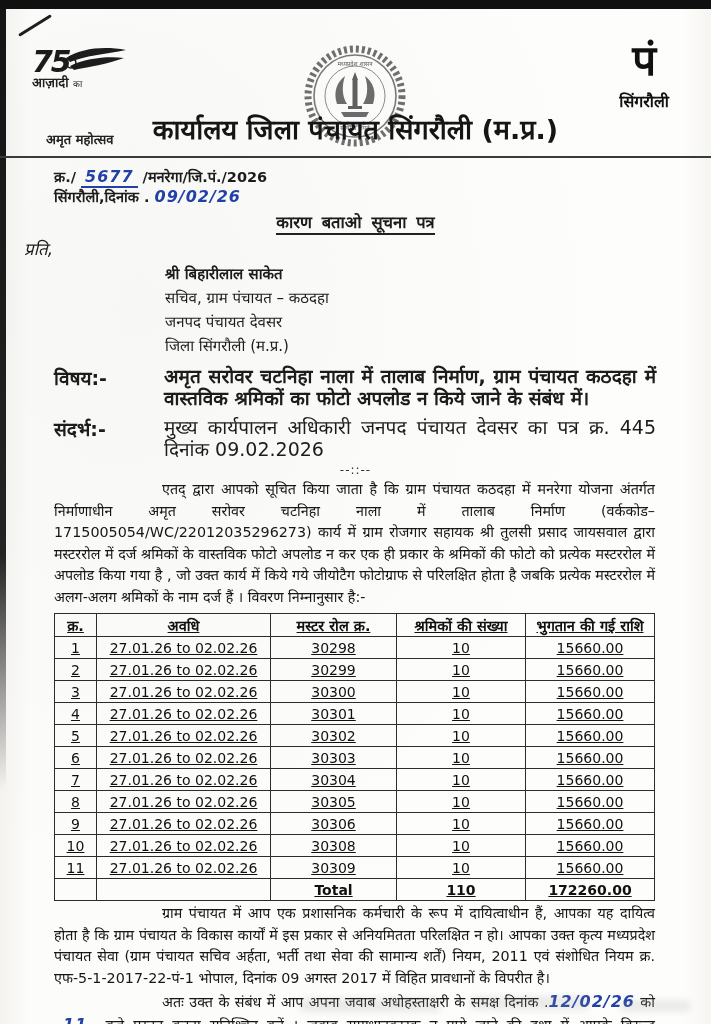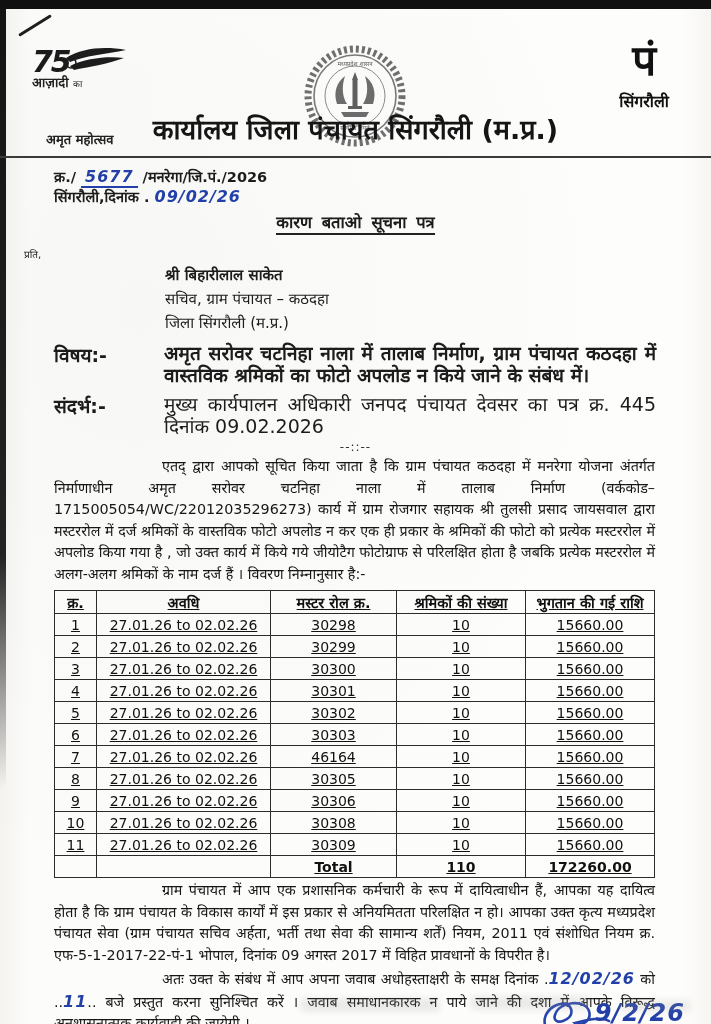--- a/index.html
+++ b/index.html
@@ -41,21 +41,21 @@
   
   .refline{display:flex;justify-content:space-between;align-items:baseline;
     margin:6px 28px 0 54px;font-size:14.5px;font-weight:bold;flex-direction:column;}
   .ink{color:#2240a8;font-style:italic;font-weight:bold;letter-spacing:1px;
     font-size:16px;}
   .ink.u{border-bottom:2px solid #2240a8;padding:0 4px;}
   .notice-title{text-align:center;font-size:16.5px;font-weight:bold;margin-top:4px;}
   .notice-title span{border-bottom:2px solid #222;padding-bottom:1px;word-spacing:4px;}
 
   
-  .prati{margin:14px 0 0 24px;font-size:10px;}
+  .prati{margin:4px 0 0 24px;font-size:17px;font-style:italic;}
   .recipient{margin:2px 0 0 165px;font-size:15px;line-height:24px;}
   .recipient .r0{font-weight:bold;}
 
   
   .labelrow{display:flex;margin:7px 8px 0 54px;font-size:19px;}
   .labelrow .lab{width:110px;font-weight:bold;flex:none;}
   .labelrow .val{width:492px;text-align:justify;line-height:22px;}
   .labelrow .val.b{font-weight:bold;}
   .sep{text-align:center;font-size:12px;letter-spacing:1px;margin-top:3px;color:#333;}
 
@@ -136,20 +136,21 @@
       <span class="ink">09/02/26</span>
     </span>
   </div>
 
   <div class="notice-title"><span>कारण बताओ सूचना पत्र</span></div>
 
   <div class="prati">प्रति,</div>
   <div class="recipient">
     <div class="r0">श्री बिहारीलाल साकेत</div>
     <div>सचिव, ग्राम पंचायत – कठदहा</div>
+    <div>जनपद पंचायत देवसर</div>
     <div>जिला सिंगरौली (म.प्र.)</div>
   </div>
 
   <div class="labelrow">
     <span class="lab">विषय:-</span>
     <span class="val b">अमृत सरोवर चटनिहा नाला में तालाब निर्माण, ग्राम पंचायत कठदहा में वास्तविक श्रमिकों का फोटो अपलोड न किये जाने के संबंध में।</span>
   </div>
   <div class="labelrow">
     <span class="lab">संदर्भ:-</span>
     <span class="val">मुख्य कार्यपालन अधिकारी जनपद पंचायत देवसर का पत्र क्र. 445 दिनांक 09.02.2026</span>
@@ -208,21 +209,21 @@
         <tr>
           <td>6</td>
           <td>27.01.26 to 02.02.26</td>
           <td>30303</td>
           <td>10</td>
           <td>15660.00</td>
         </tr>
         <tr>
           <td>7</td>
           <td>27.01.26 to 02.02.26</td>
-          <td>46164</td>
+          <td>30304</td>
           <td>10</td>
           <td>15660.00</td>
         </tr>
         <tr>
           <td>8</td>
           <td>27.01.26 to 02.02.26</td>
           <td>30305</td>
           <td>10</td>
           <td>15660.00</td>
         </tr>

